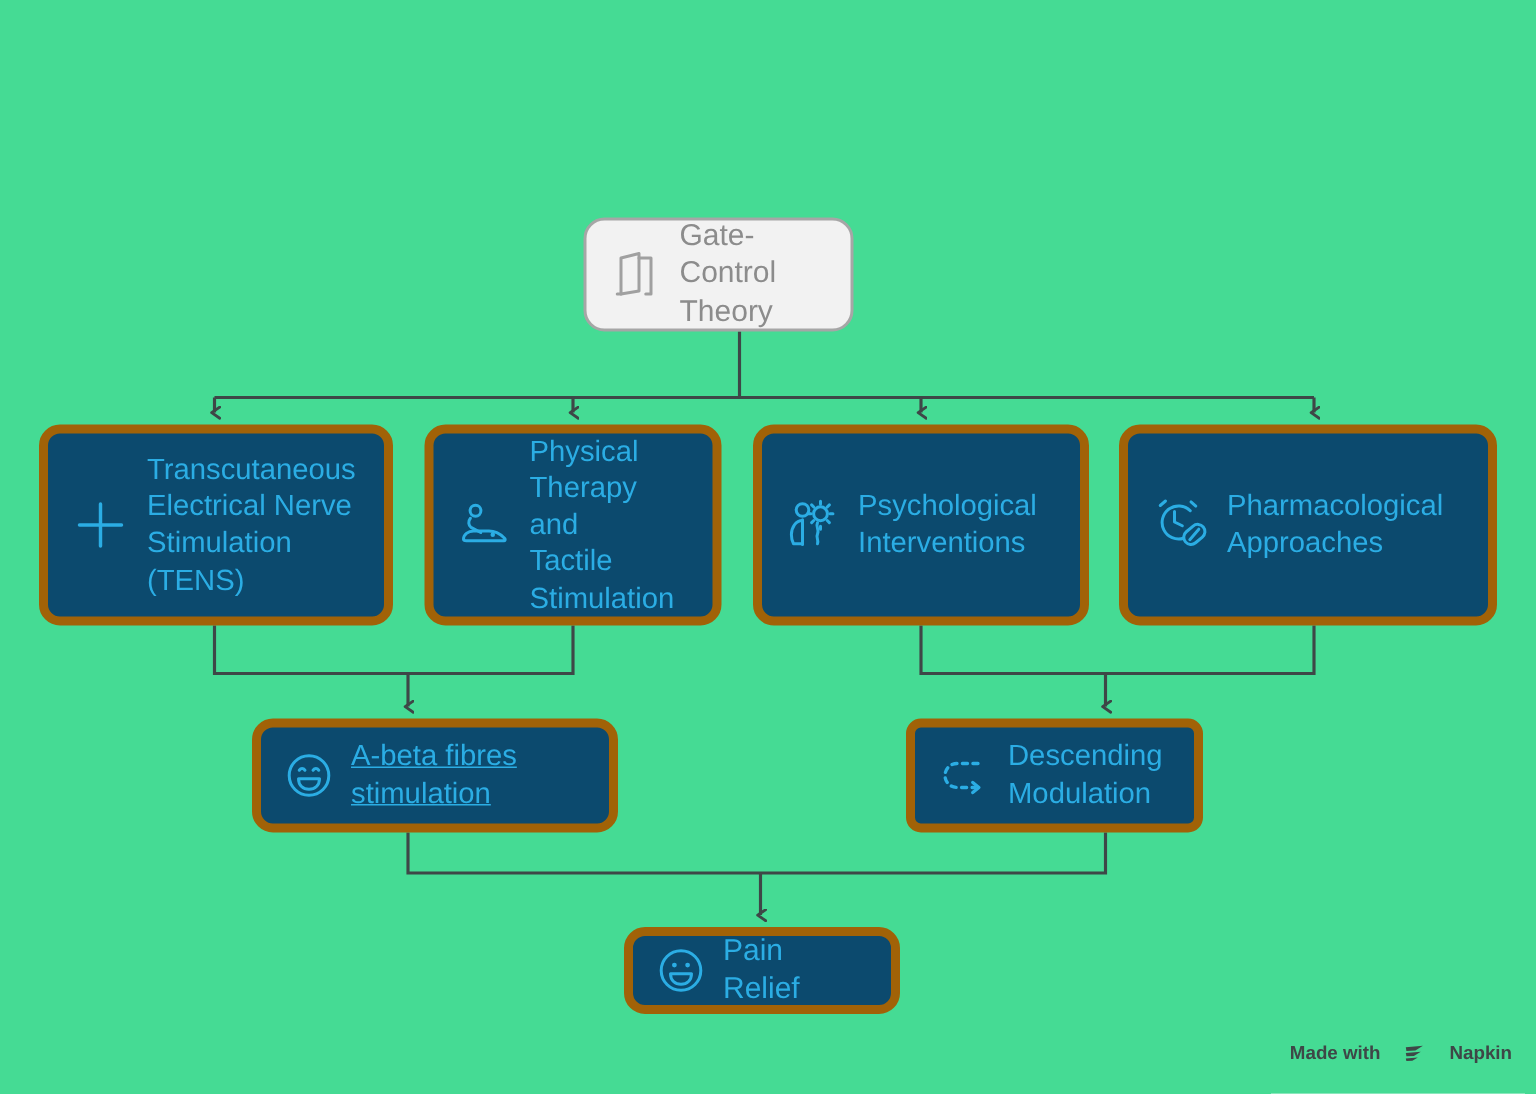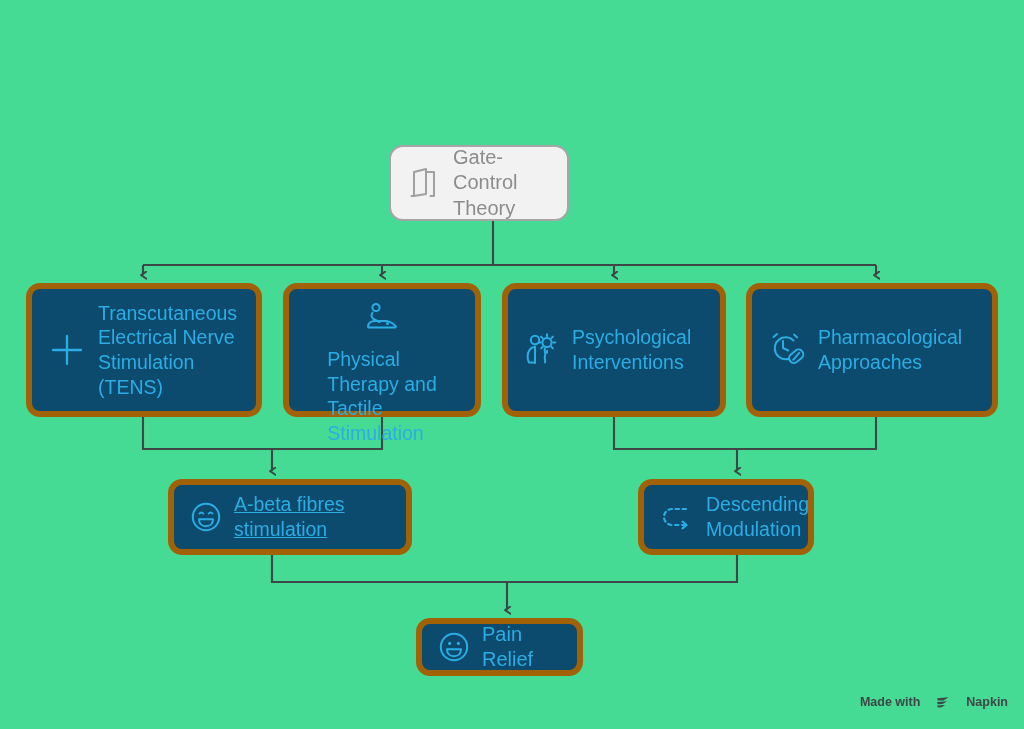--- a/index.html
+++ b/index.html
@@ -49,26 +49,26 @@
   
   #node-root {
     background: #F2F2F2;
     border: 2px solid #A6A6A6;
   }
   #node-root .label { color: #8C8C8C; font-size: 20px; }
 
   
   #node-root   { left: 389px; top: 145px; width: 180px; height: 76px; }
   #node-tens   { left: 26px;  top: 283px; width: 236px; height: 134px; }
-  #node-pt     { left: 283px; top: 283px; width: 198px; height: 134px; flex-direction: column; }
+  #node-pt     { left: 283px; top: 283px; width: 198px; height: 134px; }
   #node-psy    { left: 502px; top: 283px; width: 224px; height: 134px; }
   #node-pharm  { left: 746px; top: 283px; width: 252px; height: 134px; }
   #node-abeta  { left: 168px; top: 479px; width: 244px; height: 76px; text-decoration: underline; }
-  #node-desc   { left: 638px; top: 479px; width: 176px; height: 76px; }
-  #node-relief { left: 416px; top: 618px; width: 167px; height: 58px; }
+  #node-desc   { left: 604px; top: 479px; width: 198px; height: 76px; border-radius: 10px; }
+  #node-relief { left: 416px; top: 618px; width: 184px; height: 58px; }
 
   #node-relief .label { font-size: 20px; }
 
   
   #watermark {
     position: absolute;
     right: 16px; bottom: 20px;
     display: flex; align-items: center; gap: 16px;
     font-size: 12.5px; font-weight: bold;
     color: #3E4747;

